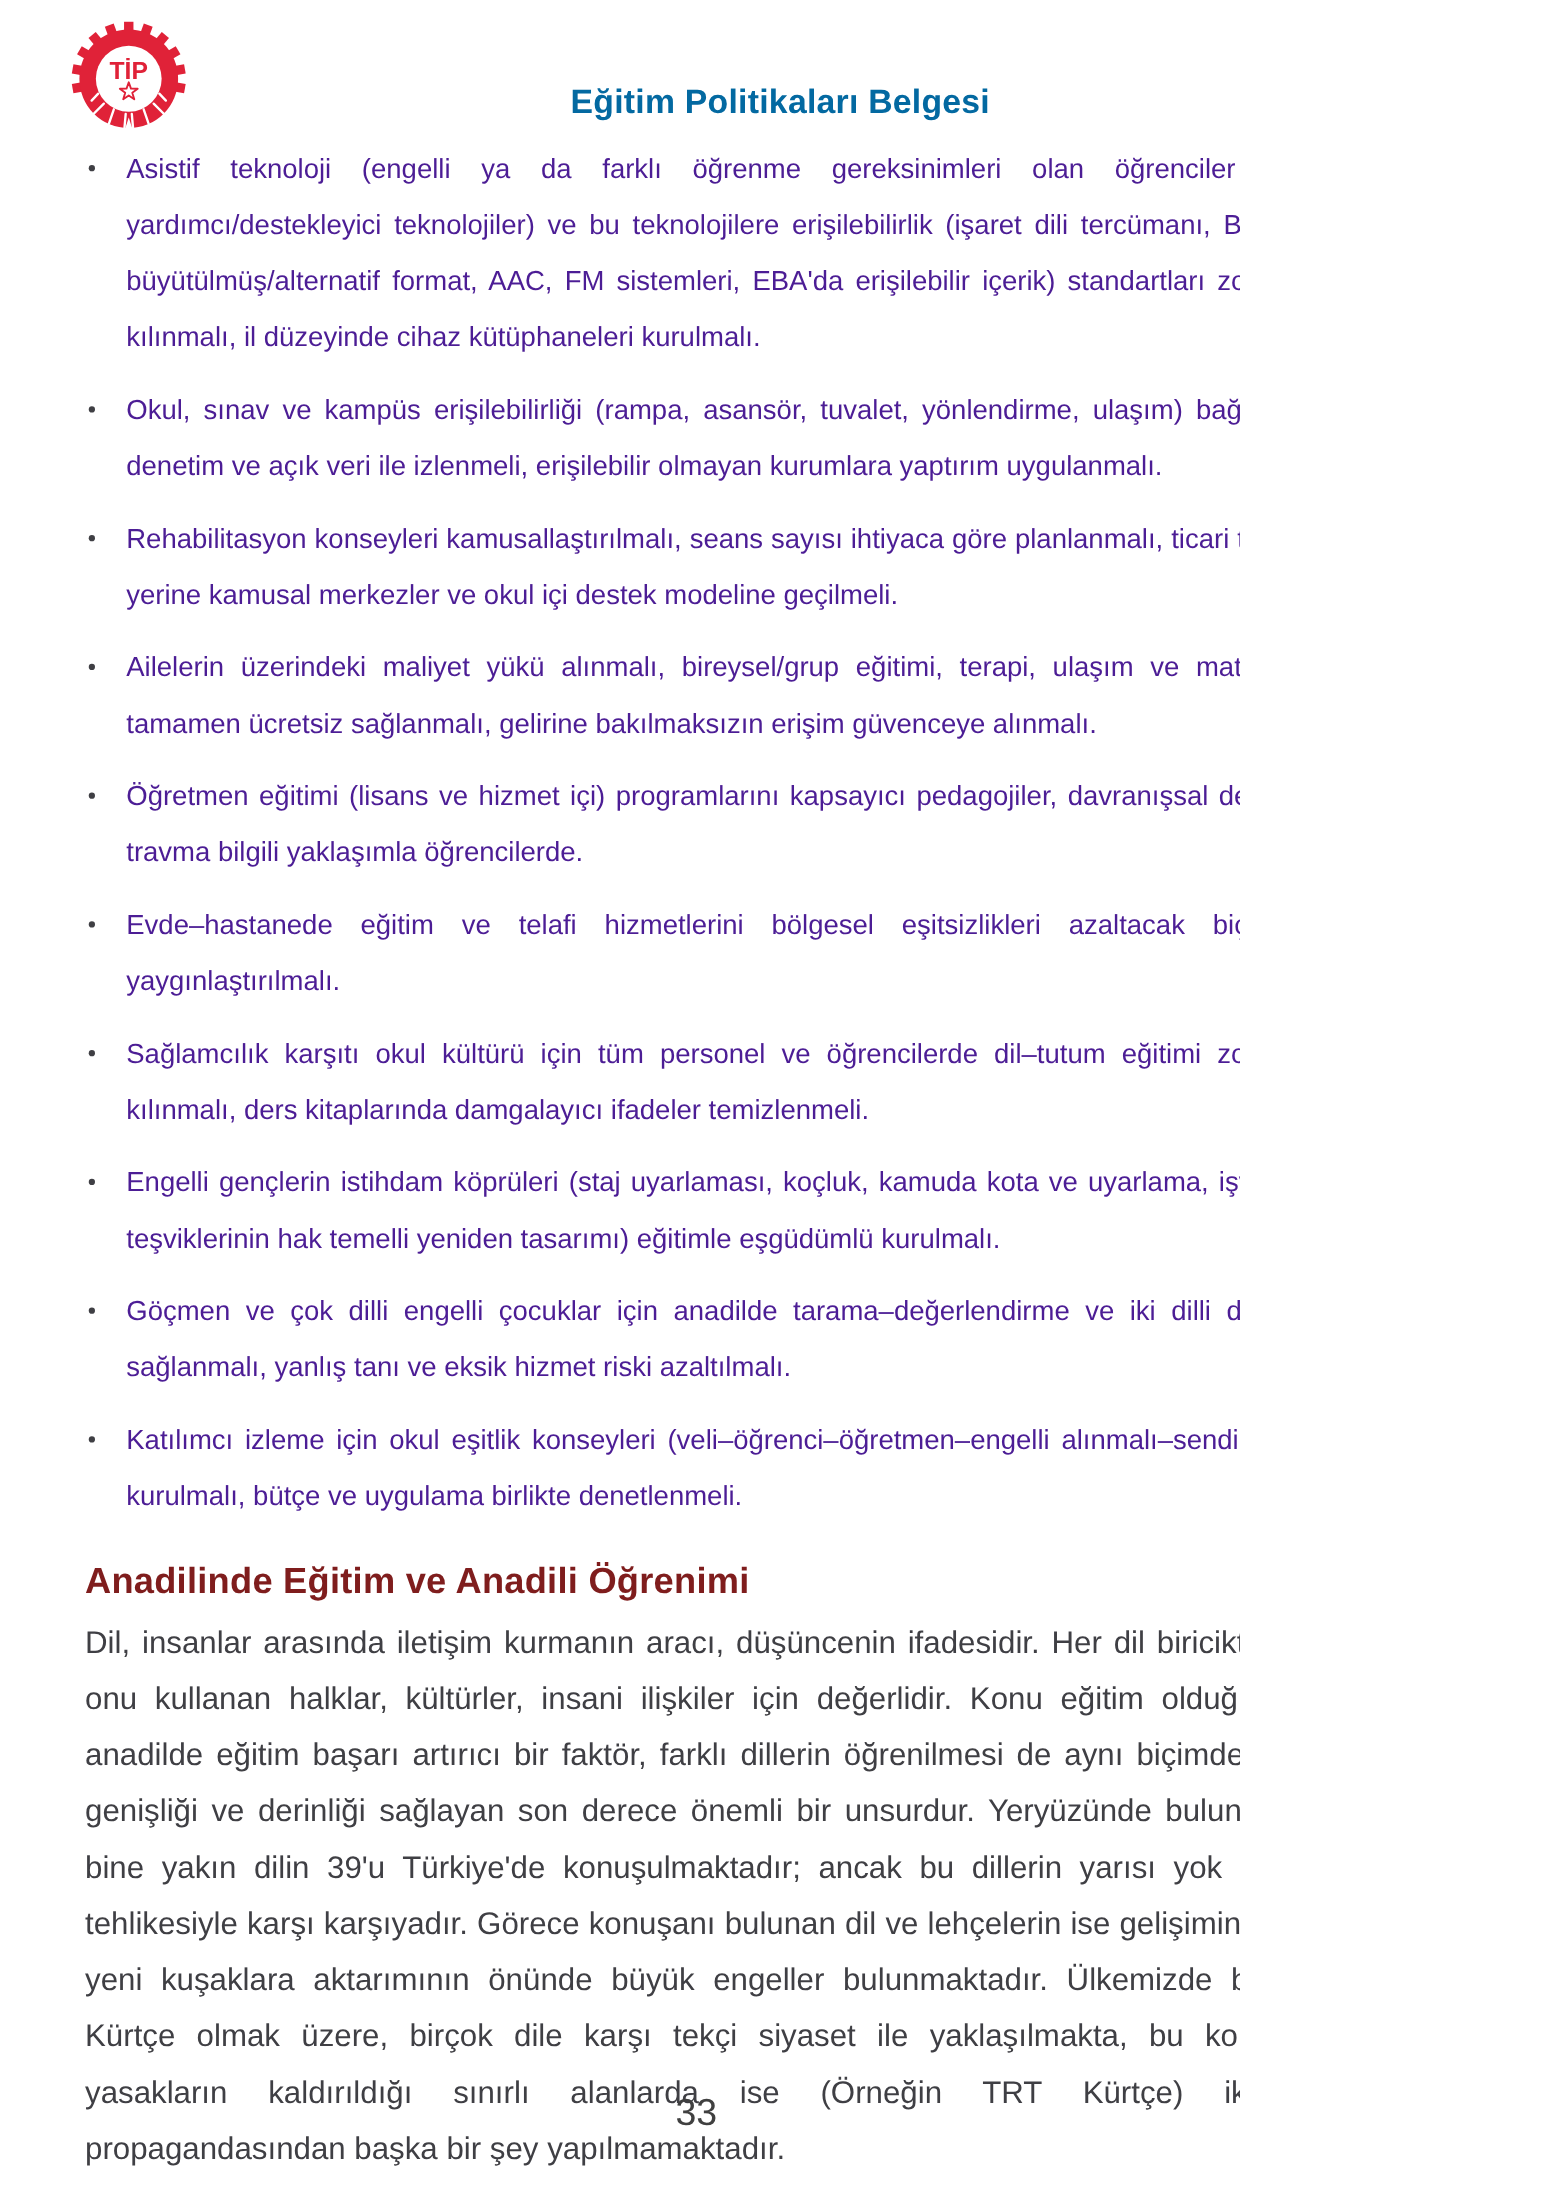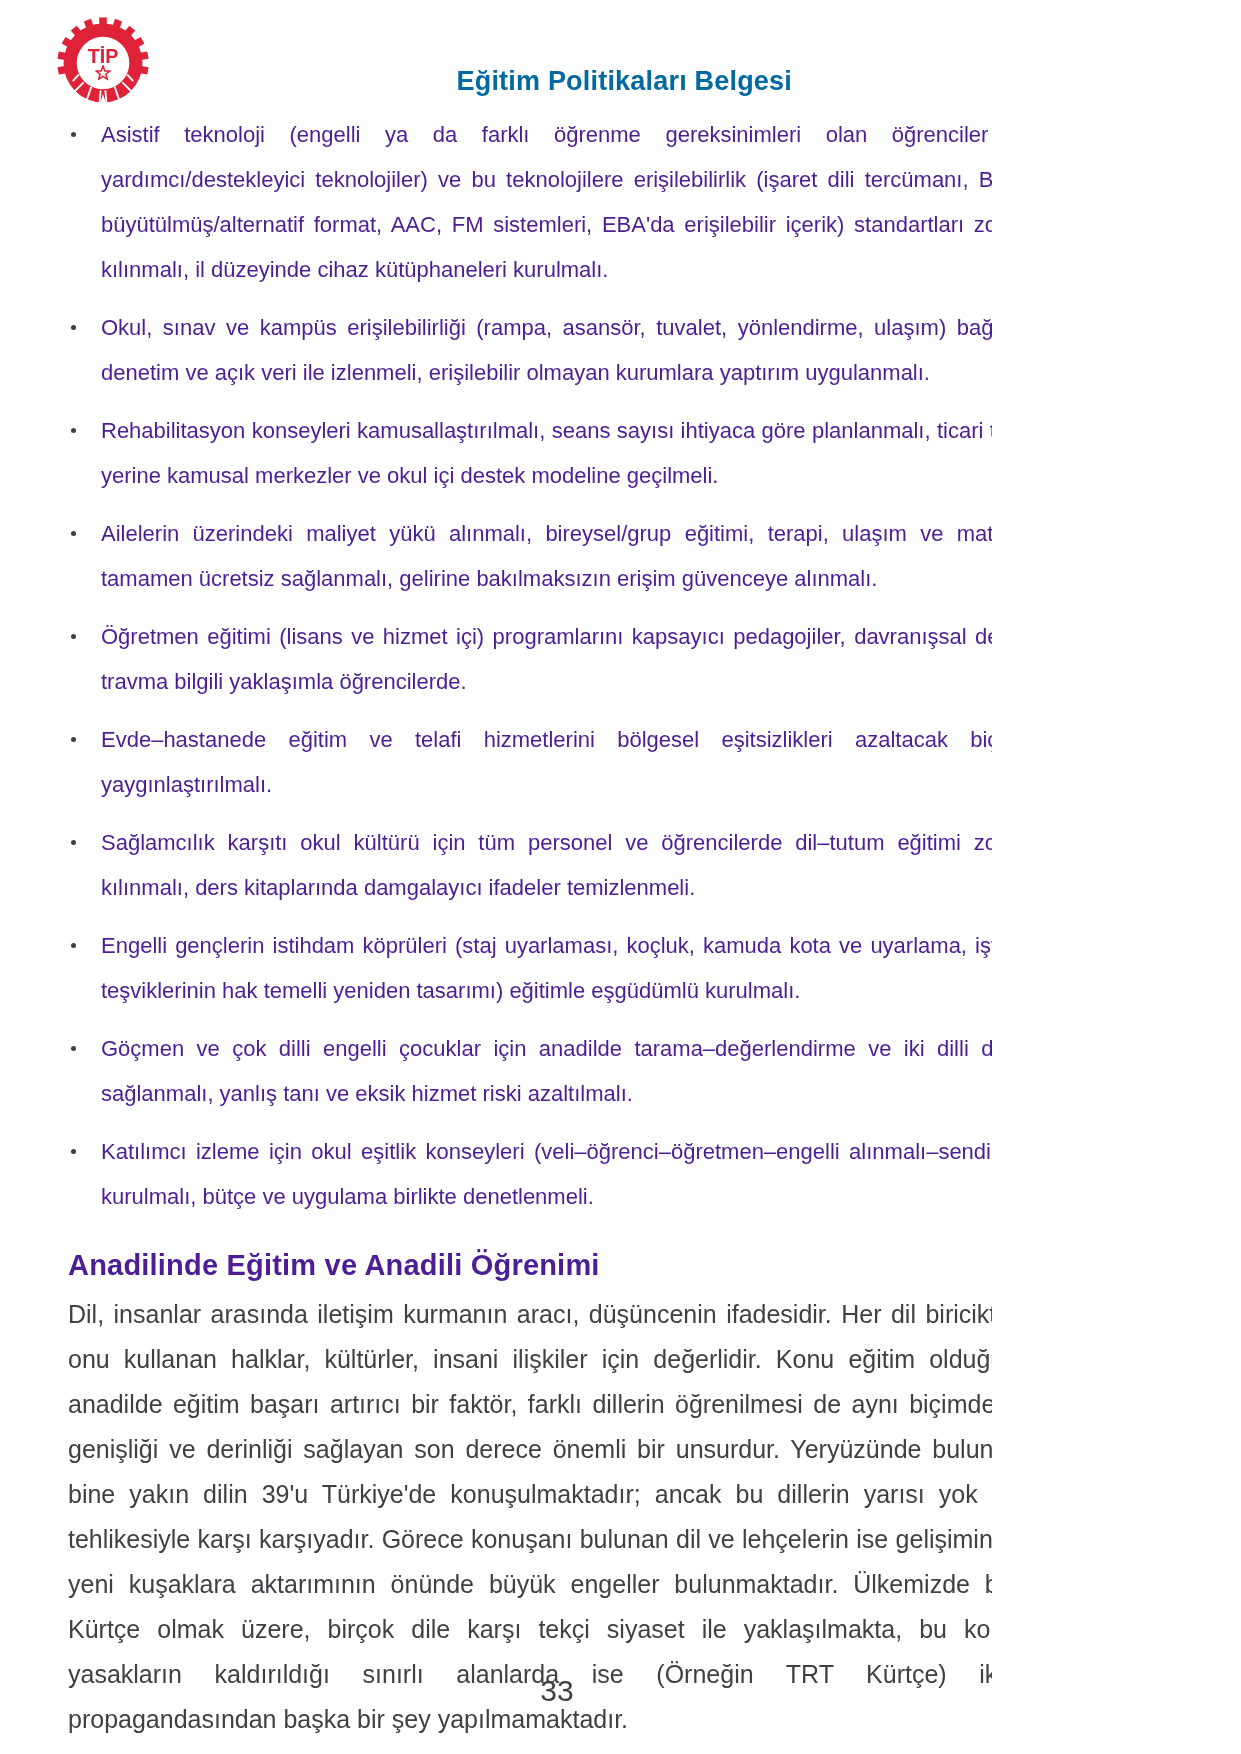--- a/index.html
+++ b/index.html
@@ -43,21 +43,21 @@
   }
   ul.bullets li .dot {
     position:absolute; left:3px; top:20px;
     width:5px; height:5px; border-radius:50%;
     background:#3f3f44;
   }
   .section-heading {
     margin:30px 0 10px 0;
     font-size:29px;
     font-weight:bold;
-    color:#4c1d95;
+    color:#7f1d1d;
     letter-spacing:0.2px;
   }
   .body-par {
     margin:0;
     font-size:25px;
     line-height:45px;
     text-align:justify;
     color:#3f3f44;
   }
 

